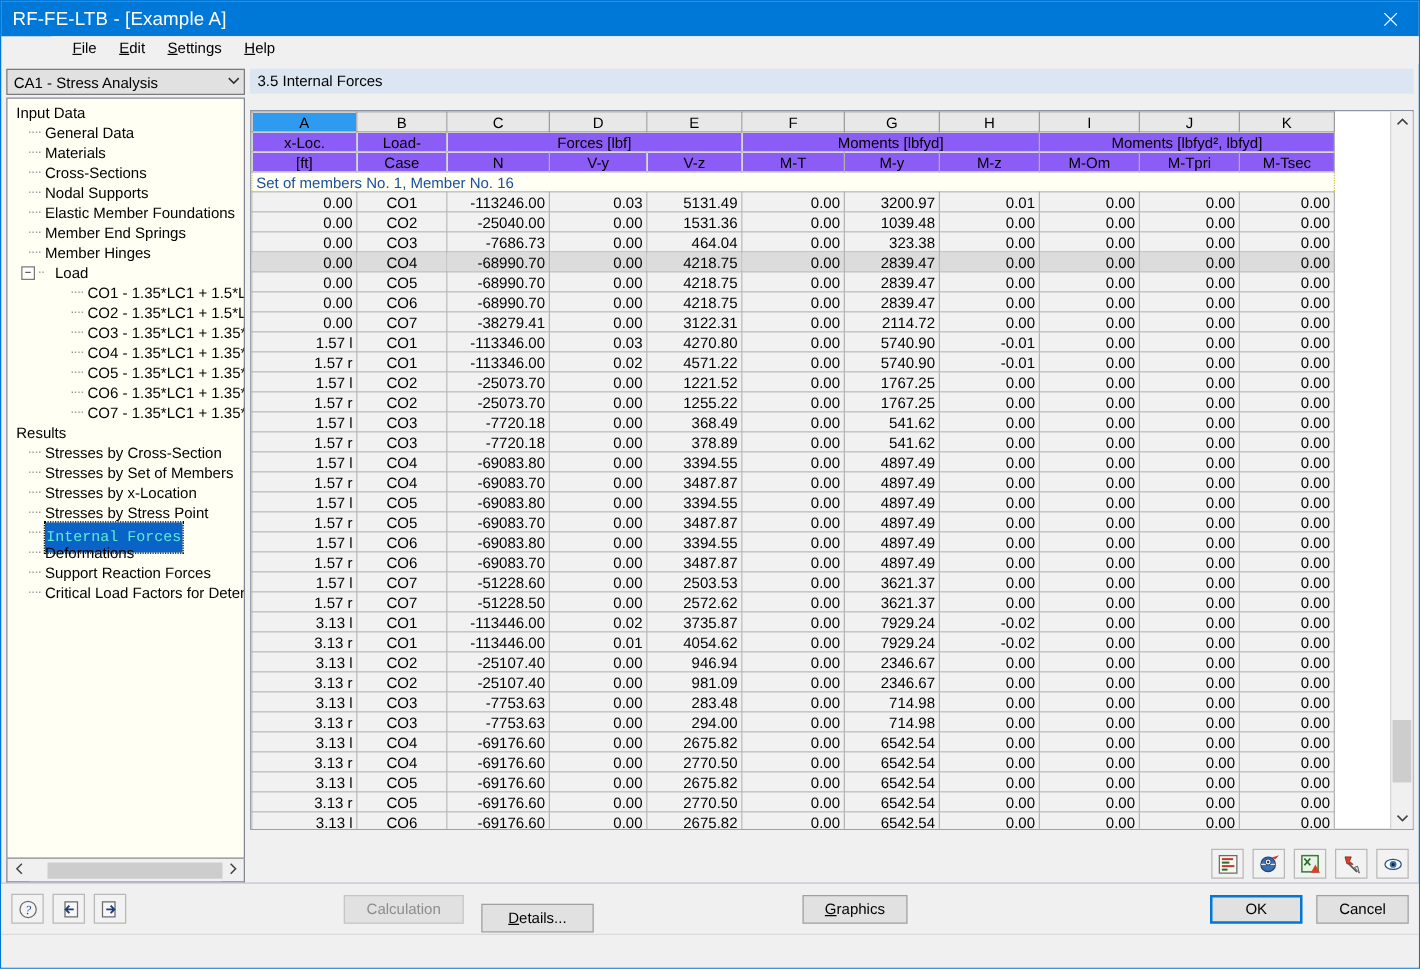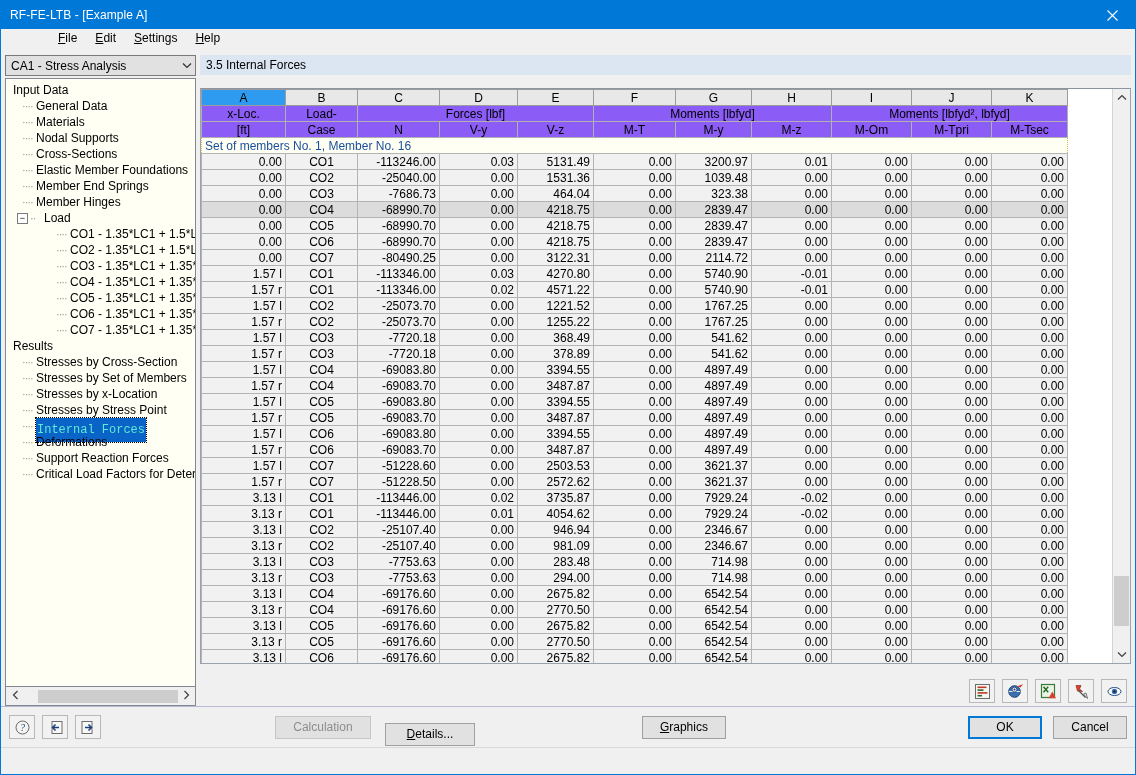--- a/index.html
+++ b/index.html
@@ -18,21 +18,21 @@
     border: 1px solid #0078d7;
     box-sizing: border-box;
     display: flex; flex-direction: column;
   }
   
   .titlebar {
     height: 28px; background: #0078d7; color: #ffffff;
     display: flex; align-items: center; flex: none;
     padding-left: 9px; box-sizing: border-box;
   }
-  .titlebar .title { font-size: 12px; letter-spacing: .1px; }
+  .titlebar .title { font-size: 15px; letter-spacing: .1px; }
   .titlebar .spacer { flex: 1; }
   .close-btn {
     width: 46px; height: 28px; display: flex;
     align-items: center; justify-content: center;
     font-size: 14px; color: #fff; cursor: default;
   }
   
   .menubar {
     height: 22px; background: #f0f0f0; display: flex;
     flex: none; padding-left: 8px;
@@ -243,24 +243,24 @@
           <span class="lbl">Input Data</span>
         </div>
 
         <div class="tnode lvl1">
           <span class="dashes">····</span><span class="lbl">General Data</span>
         </div>
         <div class="tnode lvl1">
           <span class="dashes">····</span><span class="lbl">Materials</span>
         </div>
         <div class="tnode lvl1">
+          <span class="dashes">····</span><span class="lbl">Cross-Sections</span>
+        </div>
+        <div class="tnode lvl1">
           <span class="dashes">····</span><span class="lbl">Nodal Supports</span>
-        </div>
-        <div class="tnode lvl1">
-          <span class="dashes">····</span><span class="lbl">Cross-Sections</span>
         </div>
         <div class="tnode lvl1">
           <span class="dashes">····</span><span class="lbl">Elastic Member Foundations</span>
         </div>
         <div class="tnode lvl1">
           <span class="dashes">····</span><span class="lbl">Member End Springs</span>
         </div>
         <div class="tnode lvl1">
           <span class="dashes">····</span><span class="lbl">Member Hinges</span>
         </div>
@@ -475,21 +475,21 @@
                     <td>0.00</td>
                     <td>2839.47</td>
                     <td>0.00</td>
                     <td>0.00</td>
                     <td>0.00</td>
                     <td>0.00</td>
                   </tr>
                   <tr class="drow">
                     <td>0.00</td>
                     <td class="cc">CO7</td>
-                    <td>-80490.25</td>
+                    <td>-38279.41</td>
                     <td>0.00</td>
                     <td>3122.31</td>
                     <td>0.00</td>
                     <td>2114.72</td>
                     <td>0.00</td>
                     <td>0.00</td>
                     <td>0.00</td>
                     <td>0.00</td>
                   </tr>
                   <tr class="drow">

